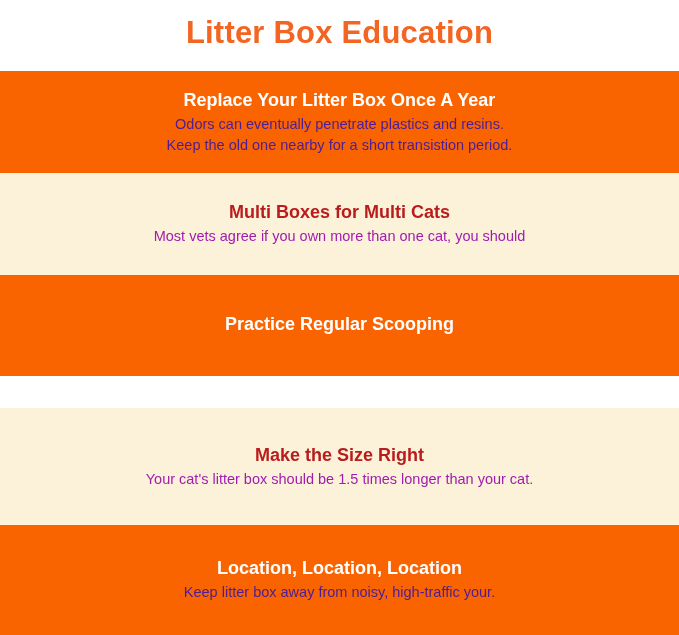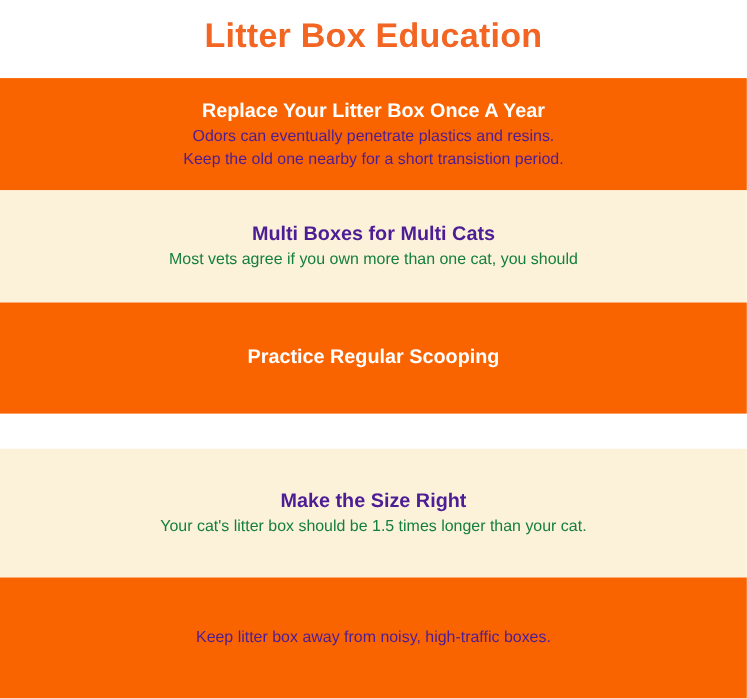--- a/index.html
+++ b/index.html
@@ -57,22 +57,22 @@
     font-weight: bold;
     line-height: 1.25;
     margin-bottom: 3px;
   }
   .section-line {
     font-size: 14.5px;
     line-height: 1.42;
   }
   .section-orange .section-title { color: #ffffff; }
   .section-orange .section-line { color: #4c1d95; }
-  .section-cream .section-title { color: #4c1d95; }
-  .section-cream .section-line { color: #15803d; }
+  .section-cream .section-title { color: #b91c1c; }
+  .section-cream .section-line { color: #a21caf; }
 
   .s1 { height: 110px; }
   .s2 { height: 110px; }
   .s3 { height: 110px; gap: 20px; }
   .s4 { height: 126px; margin-top: 32px; }
   .s5 { height: 119px; }
 </style>
 </head>
 <body>
 
@@ -96,16 +96,17 @@
   <div class="section section-orange s3">
     <div class="section-title">Practice Regular Scooping</div>
   </div>
 
   <div class="section section-cream s4">
     <div class="section-title">Make the Size Right</div>
     <div class="section-line">Your cat's litter box should be 1.5 times longer than your cat.</div>
   </div>
 
   <div class="section section-orange s5">
-    <div class="section-line">Keep litter box away from noisy, high-traffic boxes.</div>
+    <div class="section-title">Location, Location, Location</div>
+    <div class="section-line">Keep litter box away from noisy, high-traffic your.</div>
   </div>
 
 </div>
 
 </body></html>

